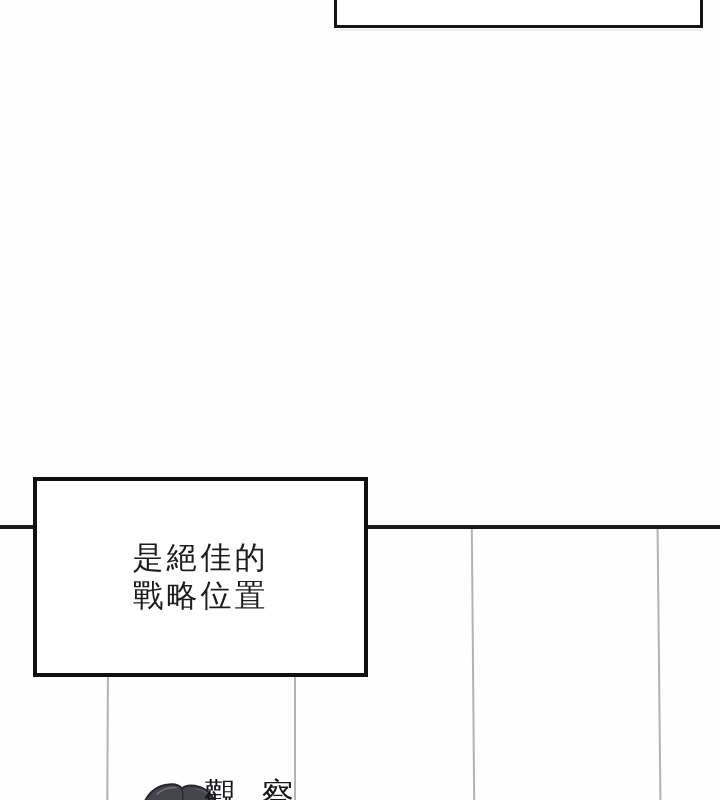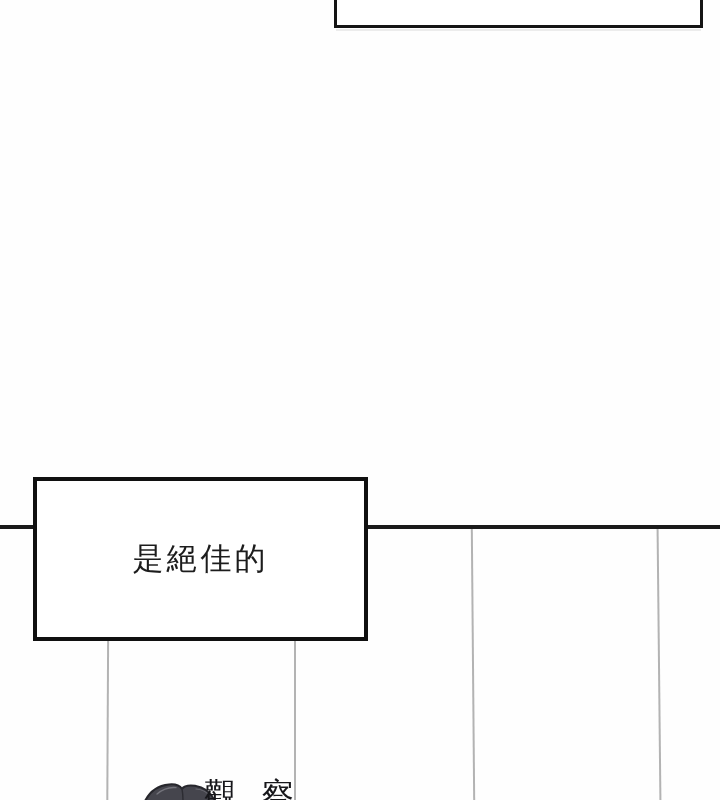--- a/index.html
+++ b/index.html
@@ -61,21 +61,21 @@
   .bg-vline.v1 { left: 107px; transform: rotate(0.3deg); }
   .bg-vline.v2 { left: 294px; }
   .bg-vline.v3 { left: 472px; transform: rotate(-0.5deg); }
   .bg-vline.v4 { left: 658px; transform: rotate(-0.6deg); }
   
   .caption-box {
     position: absolute;
     left: 33px;
     top: 477px;
     width: 335px;
-    height: 164px;
+    height: 200px;
     box-sizing: border-box;
     border: 4px solid #101010;
     background: #ffffff;
     z-index: 2;
     display: flex;
     flex-direction: column;
     align-items: center;
     justify-content: center;
   }
   .caption-line {
@@ -118,20 +118,21 @@
 
   <div class="panel-divider"></div>
 
   <div class="bg-vline v1"></div>
   <div class="bg-vline v2"></div>
   <div class="bg-vline v3"></div>
   <div class="bg-vline v4"></div>
 
   <div class="caption-box">
     <div class="caption-line">是絕佳的</div>
+    <div class="caption-line">戰略位置</div>
   </div>
 
   <svg class="hair-svg" viewBox="142 781 76 19" xmlns="http://www.w3.org/2000/svg">
     <path d="M145,801 C150,791 158,785.5 169,784.5 C176,783.8 180,786 182,788.8
              C184,786 189,785 195,785.8 C204,787 211,793 215,801 Z" fill="#45454d" stroke="#26262c" stroke-width="2" stroke-linejoin="round"></path>
     <path d="M157,794 C163,789 170,787 176,787.6" fill="none" stroke="#74747c" stroke-width="1.3" stroke-linecap="round"></path>
     <path d="M196,789 C202,789.2 207,792.5 209,795.5" fill="none" stroke="#6a6a72" stroke-width="1.2" stroke-linecap="round"></path>
     <path d="M182,788.8 C182.5,791.5 183,795 183,800" fill="none" stroke="#2c2c32" stroke-width="1.4" stroke-linecap="round"></path>
   </svg>
 

